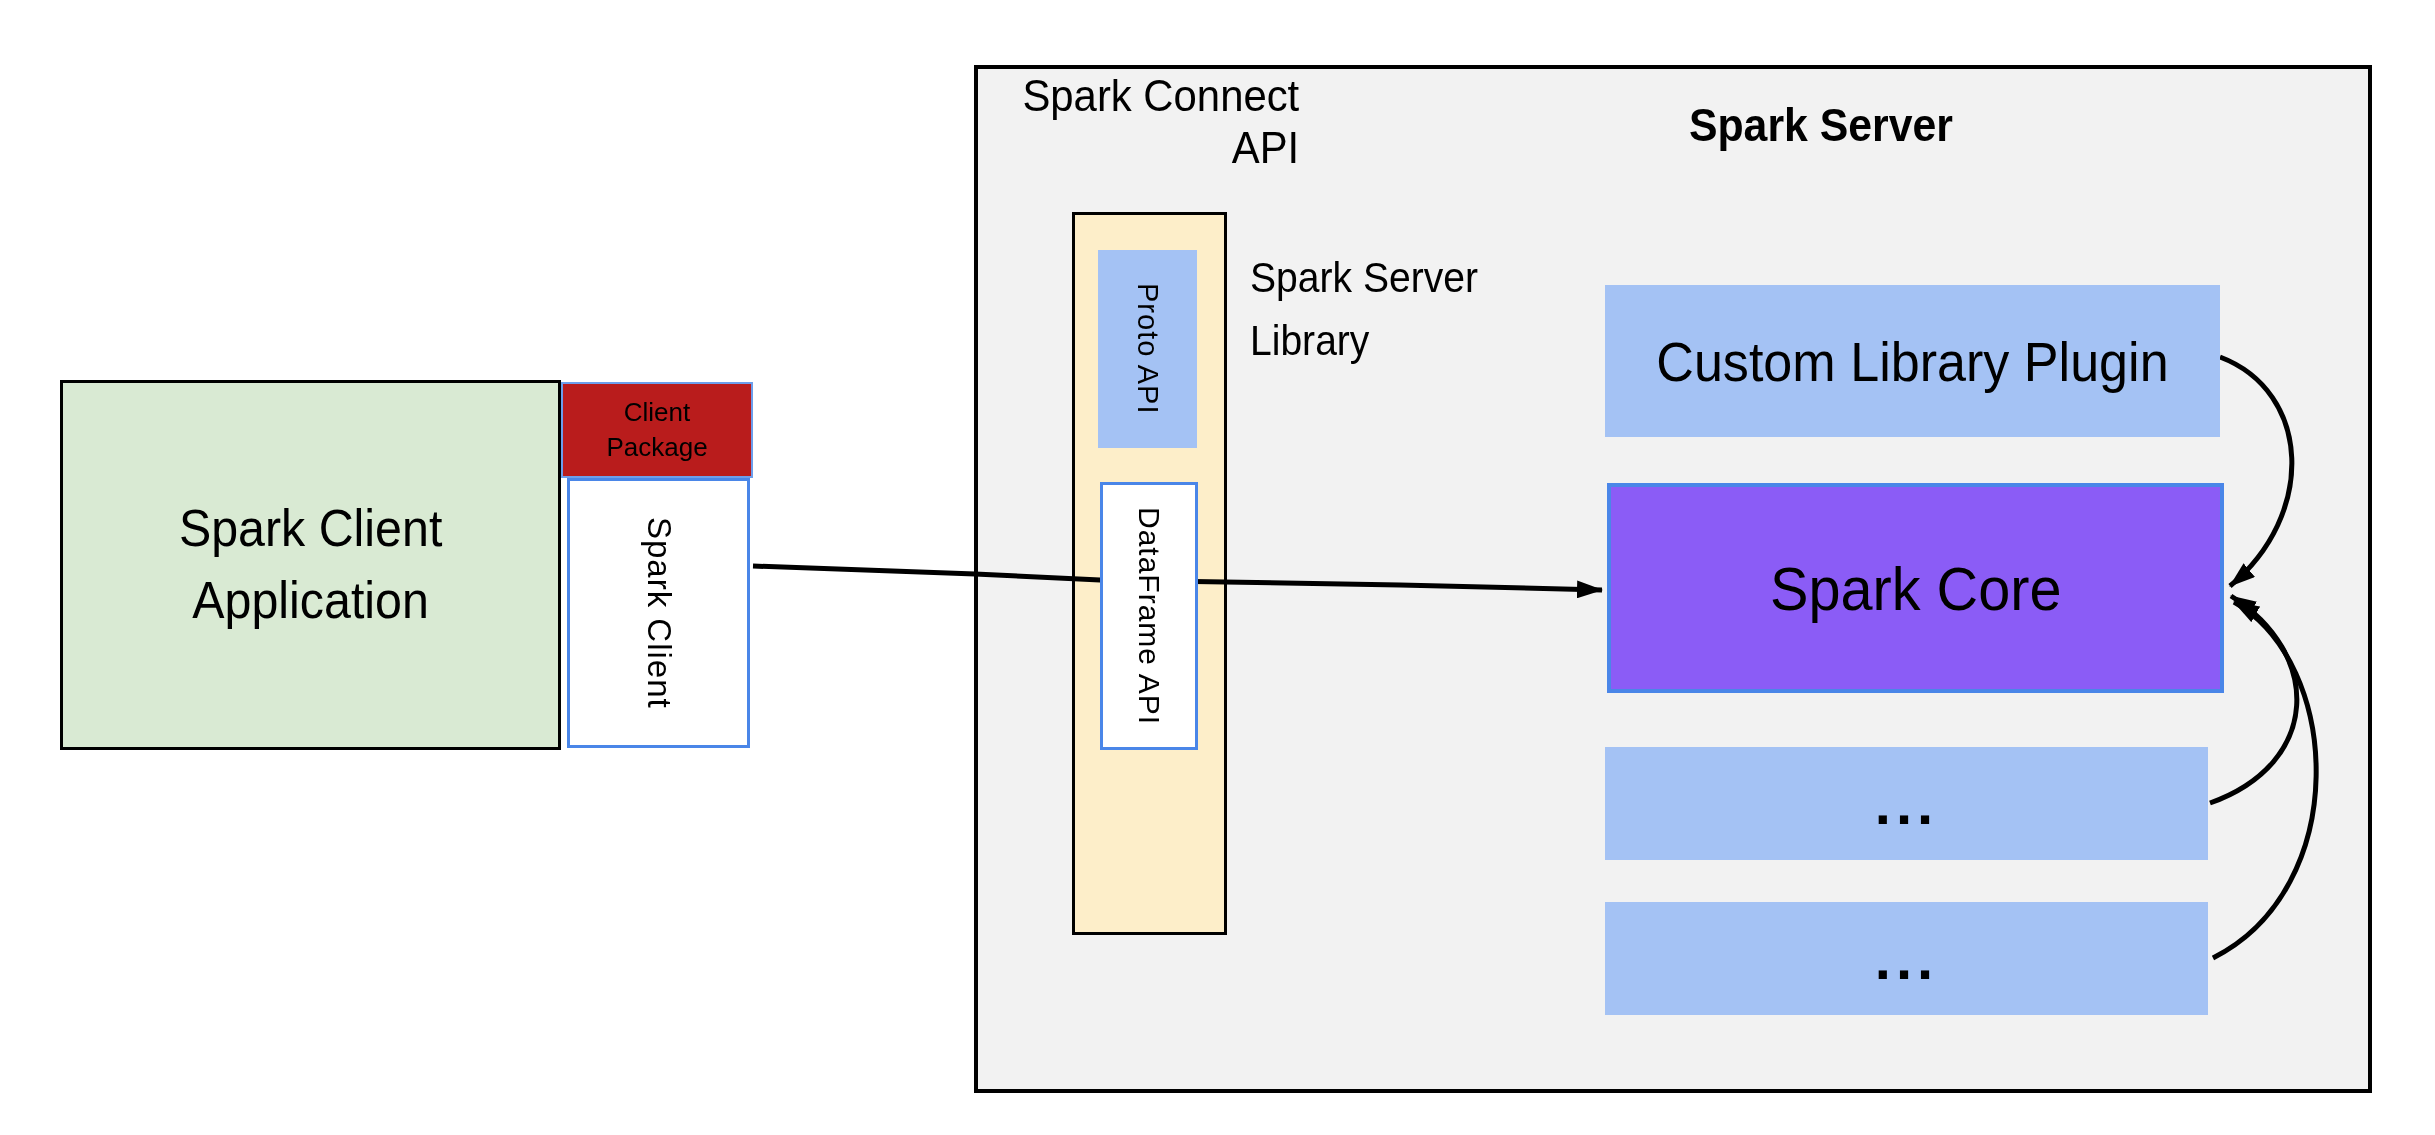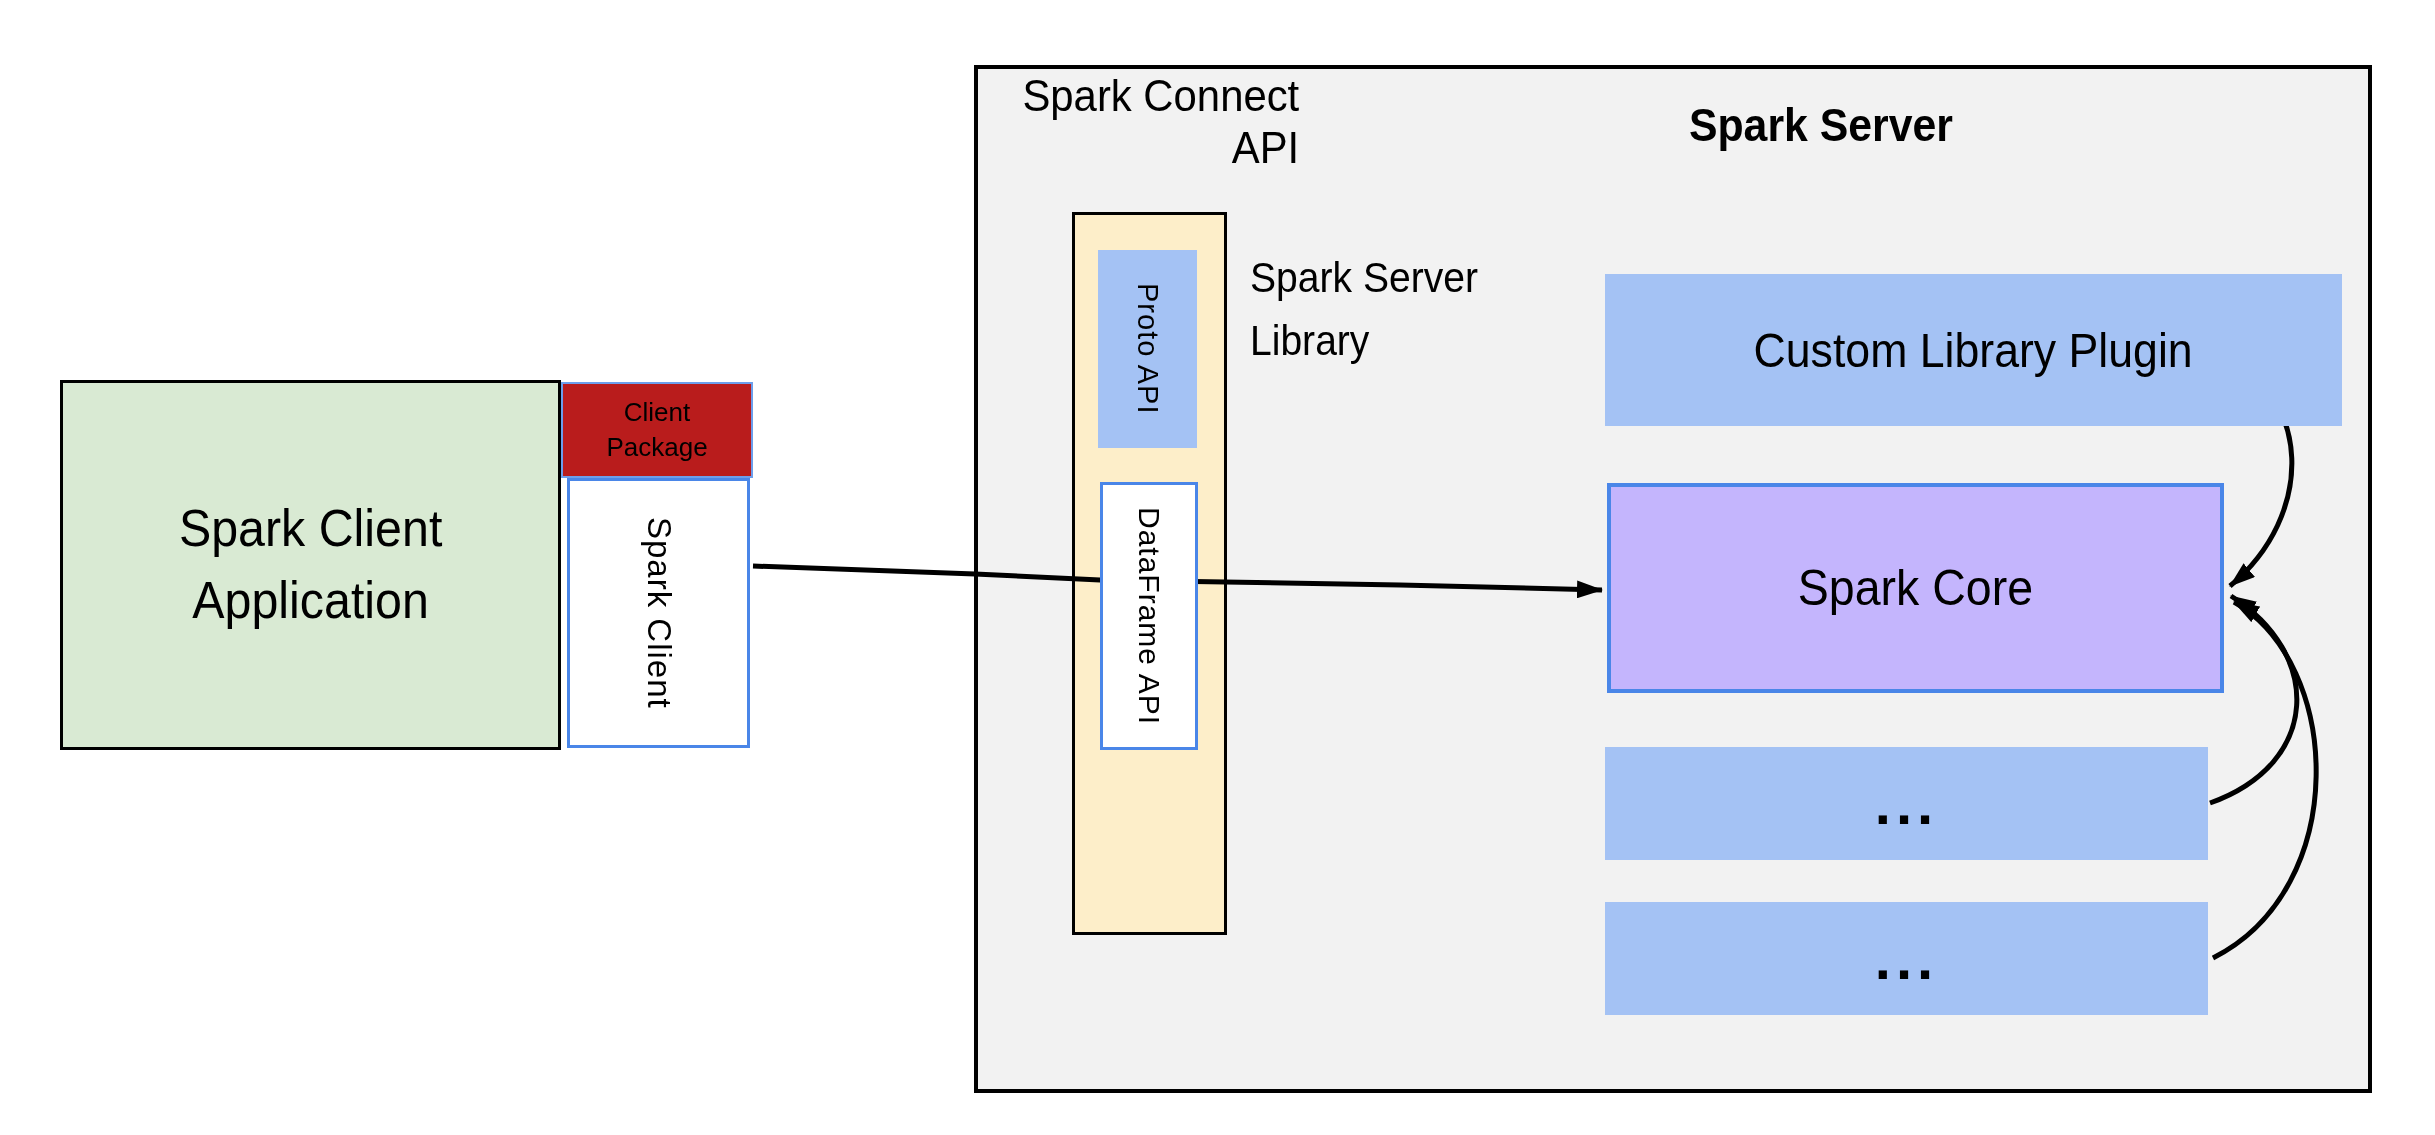--- a/index.html
+++ b/index.html
@@ -102,29 +102,29 @@
     writing-mode: vertical-rl;
     text-orientation: mixed;
     letter-spacing: 1px;
   }
   .vtext-33 { font-size: 33px; }
   .vtext-29 { font-size: 29px; }
   .vtext-30 { font-size: 30px; }
 
   
   .plugin-box {
-    left: 1605px; top: 274px; width: 737px; height: 152px;
+    left: 1605px; top: 285px; width: 615px; height: 152px;
     background: #a4c2f4;
-    font-size: 48px;
+    font-size: 56px;
   }
   .spark-core-box {
     left: 1607px; top: 483px; width: 617px; height: 210px;
-    background: #c4b5fd;
+    background: #8b5cf6;
     border: 4px solid #4a86e8;
-    font-size: 50px;
+    font-size: 62px;
   }
   .more-box-1 { left: 1605px; top: 747px; width: 603px; height: 113px; background: #a4c2f4; }
   .more-box-2 { left: 1605px; top: 902px; width: 603px; height: 113px; background: #a4c2f4; }
   .dots-text {
     font-size: 58px; font-weight: 700; letter-spacing: 5px;
     line-height: 0;
   }
 </style>
 </head>
 <body>

